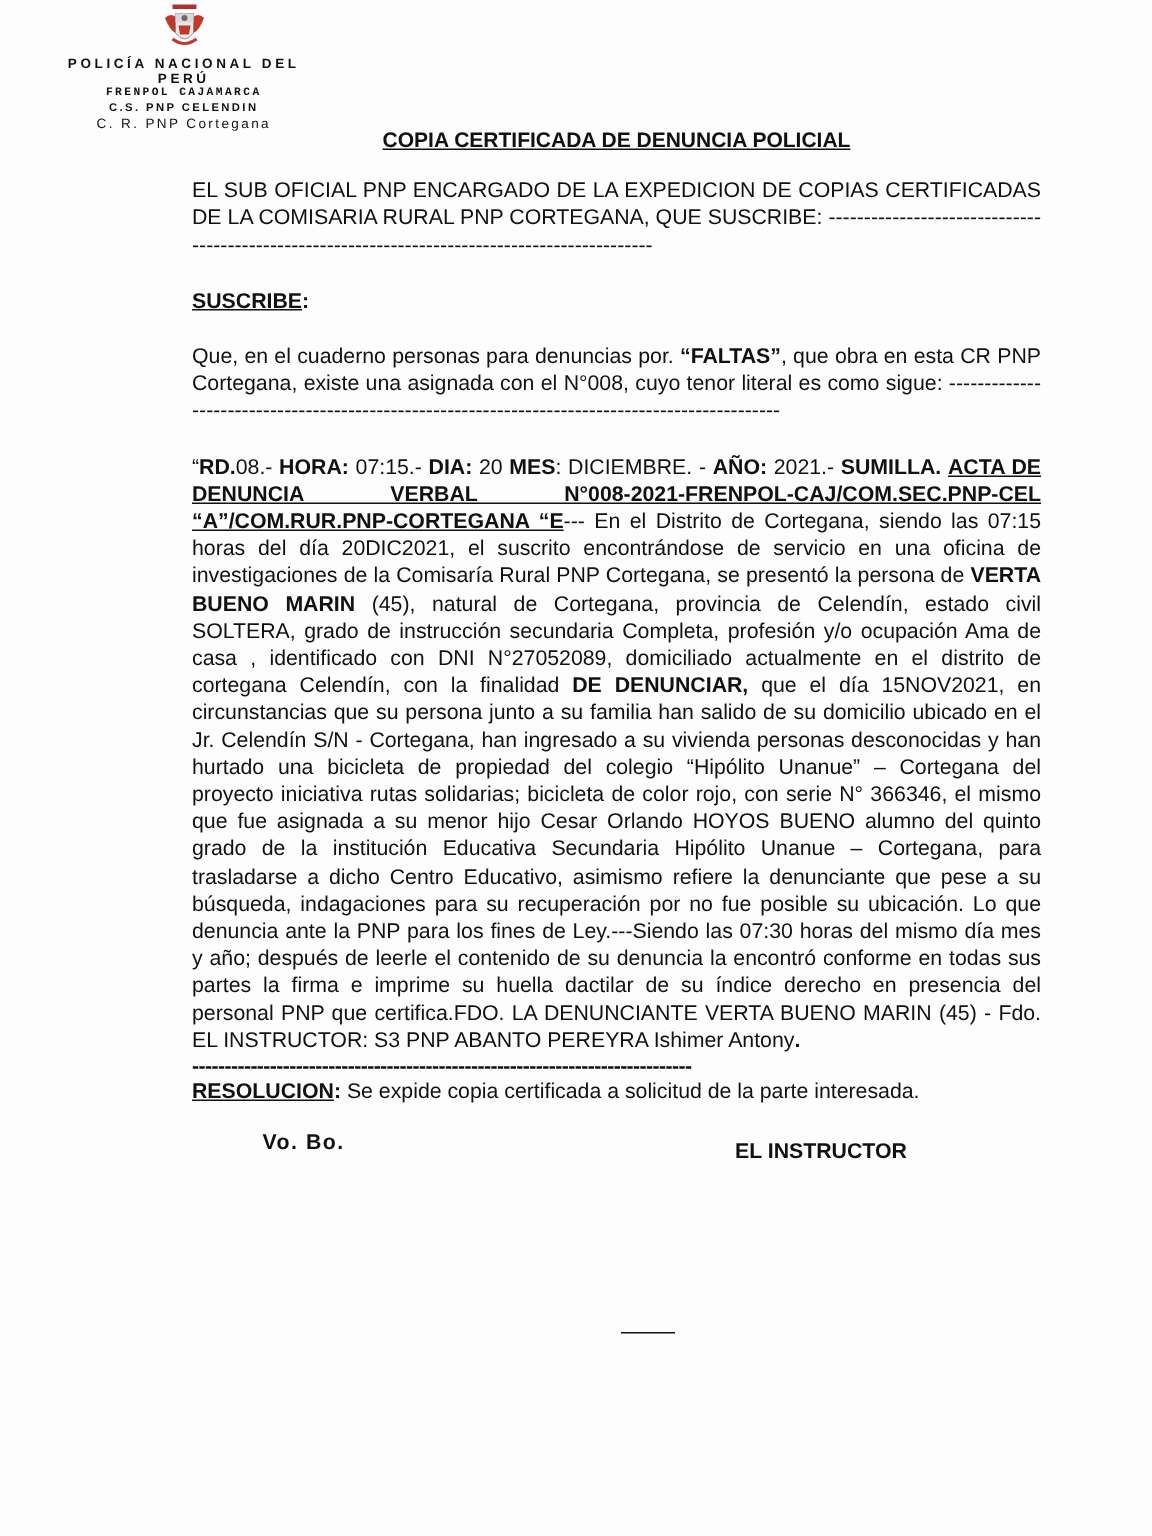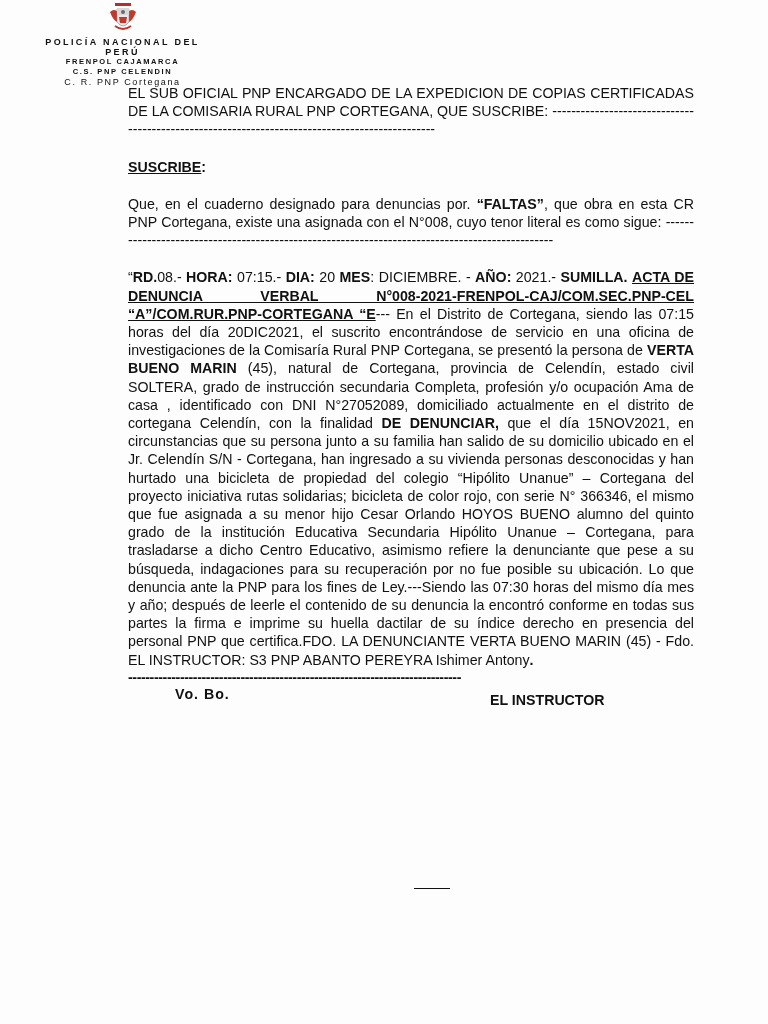--- a/index.html
+++ b/index.html
@@ -4,21 +4,21 @@
 <style>
   html, body { margin: 0; padding: 0; background: #fdfdfd; }
   body { width: 768px; height: 1024px; position: relative; overflow: hidden;
          font-family: "Liberation Sans", sans-serif; color: #111; }
   .page { position: absolute; left: 0; top: 0; width: 768px; height: 1012px; background: #fdfdfd; }
 
   .header { position: absolute; left: 30px; top: 0; width: 185px; text-align: center; }
   .crest { display: block; margin: 2px auto 0 auto; width: 34px; height: 34px; }
   .hdr-line { display: block; font-weight: bold; letter-spacing: 2px; line-height: 10px; }
   .hdr-1 { font-size: 9px; letter-spacing: 2.4px; margin-top: 1px; }
-  .hdr-2 { font-size: 7.5px; letter-spacing: 1.6px; }
+  .hdr-2 { font-size: 7.5px; letter-spacing: 1.6px; font-family: Liberation Mono, monospace; }
   .hdr-3 { font-size: 7.5px; letter-spacing: 1.6px; }
   .hdr-4 { font-size: 9px; font-weight: normal; letter-spacing: 1.6px; }
 
   .body { position: absolute; left: 128px; top: 84px; width: 566px; font-size: 14.2px; line-height: 18.2px; }
   .title { text-align: center; font-weight: bold; text-decoration: underline; font-size: 14px; margin: 0 0 16px 0; }
   p { margin: 0; text-align: justify; }
   .intro { margin-bottom: 19px; }
   .cert-head { font-weight: bold; margin-bottom: 19px; }
   .cert-head .u { text-decoration: underline; }
   .p-que { margin-bottom: 19px; }
@@ -50,33 +50,35 @@
       <circle cx="17" cy="10" r="2" fill="#6a6a6a"></circle>
       <path d="M9 24 Q17 30 25 24" stroke="#c0392b" stroke-width="2" fill="none"></path>
     </svg>
     <span class="hdr-line hdr-1">POLICÍA NACIONAL DEL PERÚ</span>
     <span class="hdr-line hdr-2">FRENPOL CAJAMARCA</span>
     <span class="hdr-line hdr-3">C.S. PNP CELENDIN</span>
     <span class="hdr-line hdr-4">C. R. PNP Cortegana</span>
   </div>
 
   <div class="body">
+    <div class="title">COPIA CERTIFICADA DE DENUNCIA POLICIAL</div>
 
     <p class="intro">EL SUB OFICIAL PNP ENCARGADO DE LA EXPEDICION DE COPIAS CERTIFICADAS DE LA COMISARIA RURAL PNP CORTEGANA, QUE SUSCRIBE: -----------------------------------------------------------------------------------------------</p>
 
     <div class="cert-head">
       <span class="u">SUSCRIBE</span><span>:</span>
     </div>
 
-    <p class="p-que"><span>Que, en el cuaderno designado para denuncias por. </span><span class="b">“FALTAS”</span><span>, que obra en esta CR PNP Cortegana, existe una asignada con el N°008, cuyo tenor literal es como sigue: ------------------------------------------------------------------------------------------------</span></p>
+    <p class="p-que"><span>Que, en el cuaderno personas para denuncias por. </span><span class="b">“FALTAS”</span><span>, que obra en esta CR PNP Cortegana, existe una asignada con el N°008, cuyo tenor literal es como sigue: ------------------------------------------------------------------------------------------------</span></p>
 
     <p class="acta"><span>“</span><span class="b">RD.</span><span>08.- </span><span class="b">HORA:</span><span> 07:15.- </span><span class="b">DIA:</span><span> 20 </span><span class="b">MES</span><span>: DICIEMBRE. - </span><span class="b">AÑO:</span><span> 2021.- </span><span class="b">SUMILLA.</span> <span class="bu">ACTA DE DENUNCIA VERBAL N°008-2021-FRENPOL-CAJ/COM.SEC.PNP-CEL “A”/COM.RUR.PNP-CORTEGANA “E</span><span>--- En el Distrito de Cortegana, siendo las 07:15 horas del día 20DIC2021, el suscrito encontrándose de servicio en una oficina de investigaciones de la Comisaría Rural PNP Cortegana, se presentó la persona de </span><span class="b">VERTA BUENO MARIN</span><span> (45), natural de Cortegana, provincia de Celendín, estado civil SOLTERA, grado de instrucción secundaria Completa, profesión y/o ocupación Ama de casa , identificado con DNI N°27052089, domiciliado actualmente en el distrito de cortegana Celendín, con la finalidad </span><span class="b">DE DENUNCIAR,</span><span> que el día 15NOV2021, en circunstancias que su persona junto a su familia han salido de su domicilio ubicado en el Jr. Celendín S/N - Cortegana, han ingresado a su vivienda personas desconocidas y han hurtado una bicicleta de propiedad del colegio “Hipólito Unanue” – Cortegana del proyecto iniciativa rutas solidarias; bicicleta de color rojo, con serie N° 366346, el mismo que fue asignada a su menor hijo Cesar Orlando HOYOS BUENO alumno del quinto grado de la institución Educativa Secundaria Hipólito Unanue – Cortegana, para trasladarse a dicho Centro Educativo, asimismo refiere la denunciante que pese a su búsqueda, indagaciones para su recuperación por no fue posible su ubicación. Lo que denuncia ante la PNP para los fines de Ley.---Siendo las 07:30 horas del mismo día mes y año; después de leerle el contenido de su denuncia la encontró conforme en todas sus partes la firma e imprime su huella dactilar de su índice derecho en presencia del personal PNP que certifica.FDO. LA DENUNCIANTE VERTA BUENO MARIN (45) - Fdo. EL INSTRUCTOR: S3 PNP ABANTO PEREYRA Ishimer Antony</span><span class="b">.</span></p>
 
     <div class="dashline">-----------------------------------------------------------------------------</div>
 
+    <p class="resol"><span class="bu">RESOLUCION</span><span class="b">:</span><span> Se expide copia certificada a solicitud de la parte interesada.</span></p>
 
 
 
     <div class="signs">
       <span class="vobo">Vo. Bo.</span>
       <span class="instr">EL INSTRUCTOR</span>
     </div>
   </div>
 
   <div class="sig-line"></div>

